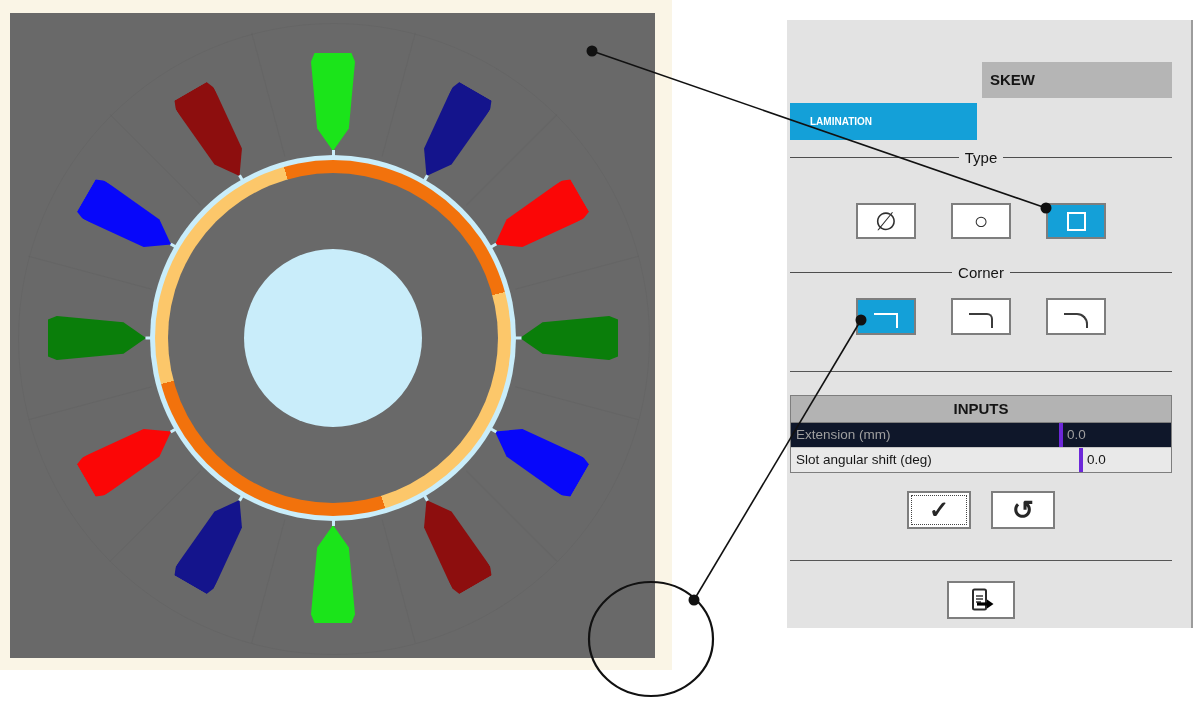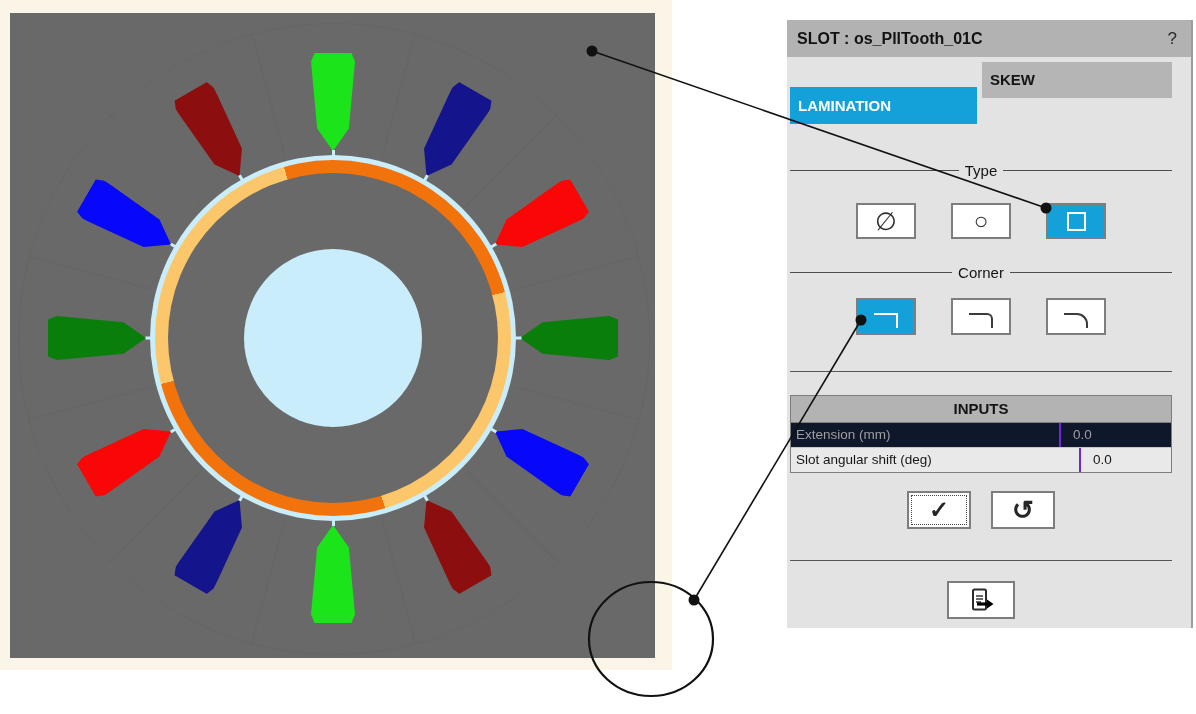--- a/index.html
+++ b/index.html
@@ -24,26 +24,26 @@
   
   .panel{position:absolute;left:787px;top:20px;width:404px;height:608px;background:#e3e3e3;
     border-right:2px solid #9c9c9c;}
   .p-header{position:absolute;left:0;top:0;width:404px;height:37px;background:#b2b2b2;}
   .p-title{position:absolute;left:10px;top:0;line-height:37px;font-size:16px;font-weight:bold;color:#121212;}
   .p-help{position:absolute;right:14px;top:0;line-height:37px;font-size:17px;color:#2a2a2a;cursor:pointer;}
   .tab{position:absolute;height:36px;line-height:36px;background:#b5b5b5;font-weight:bold;font-size:15px;
     color:#141414;padding-left:8px;box-sizing:border-box;top:42px;cursor:pointer;}
   .tab-design{left:3px;width:187px;}
   .tab-skew{left:195px;width:190px;}
-  .subtab{position:absolute;left:3px;top:67px;width:187px;height:37px;line-height:37px;background:#14a0d8;
-    color:#ffffff;font-weight:bold;font-size:15px;padding-left:8px;box-sizing:border-box;cursor:pointer;}
+  .subtab{position:absolute;left:3px;top:83px;width:187px;height:37px;line-height:37px;background:#14a0d8;
+    color:#ffffff;font-weight:bold;font-size:10px;padding-left:20px;box-sizing:border-box;cursor:pointer;}
   .legend-row{position:absolute;left:3px;width:382px;height:16px;display:flex;align-items:center;gap:6px;}
   .legend-row .line{flex:1;border-top:1px solid #4e4e4e;height:0;}
   .legend-row .cap{font-size:15px;color:#141414;}
-  .legend-type{top:142px;}
+  .legend-type{top:129px;}
   .legend-corner{top:244px;}
   .opt-row{position:absolute;left:3px;width:382px;display:flex;justify-content:center;gap:35px;}
   .opt-type{top:183px;height:36px;}
   .opt-corner{top:278px;height:37px;}
   .opt-btn{width:60px;box-sizing:border-box;border:2px solid #7e7e7e;background:#ffffff;
     display:flex;align-items:center;justify-content:center;cursor:pointer;padding:0;}
   .opt-type .opt-btn{height:36px;}
   .opt-corner .opt-btn{height:37px;}
   .opt-btn .glyph{font-size:24px;color:#2f2f2f;line-height:1;}
   .opt-btn.selected{background:#14a0d8;}
@@ -58,21 +58,21 @@
   .divider{position:absolute;left:3px;width:382px;height:0;border-top:1px solid #565656;}
   .divider-1{top:351px;}
   .divider-2{top:540px;}
   .inputs-table{position:absolute;left:3px;top:375px;width:382px;border:1px solid #7e7e7e;box-sizing:border-box;}
   .inputs-header{height:26px;line-height:26px;background:#b3b3b3;font-weight:bold;font-size:15px;color:#141414;
     text-align:center;border-bottom:1px solid #7e7e7e;}
   .input-row{display:flex;height:24px;line-height:24px;font-size:13.5px;background:#0f172a;color:#161616;}
   .input-row + .input-row{border-top:1px solid #c6c6c6;}
   .input-row:nth-child(3){background:#e9e9e9;gap:20px;}
   .input-row .lbl{width:263px;padding-left:5px;overflow:hidden;white-space:nowrap;}
-  .input-row .val{flex:1;padding-left:12px;border-left:2px solid #6d28d9;}
+  .input-row .val{flex:1;padding-left:4px;border-left:4px solid #6d28d9;}
   .input-row.disabled{color:#9f9f9f;}
   .action-row{position:absolute;left:3px;top:471px;width:382px;height:38px;display:flex;
     justify-content:center;gap:20px;}
   .cmd-btn{width:64px;height:38px;box-sizing:border-box;border:2px solid #7e7e7e;background:#ffffff;
     display:flex;align-items:center;justify-content:center;cursor:pointer;font-size:24px;color:#262626;padding:0;}
   .cmd-apply{outline:1px dotted #444;outline-offset:-5px;font-weight:bold;}
   .cmd-reset{font-size:26px;font-weight:600;}
   .export-wrap{position:absolute;left:3px;top:561px;width:382px;display:flex;justify-content:center;}
   .export-btn{width:68px;height:38px;box-sizing:border-box;border:2px solid #7e7e7e;background:#ffffff;
     display:flex;align-items:center;justify-content:center;cursor:pointer;padding:0;}
@@ -124,24 +124,20 @@
         <div class="conn" style="transform: rotate(330deg); background: rgb(201, 237, 250);"></div>
       </div>
     <div class="ring-outer" id="ring-outer" style="background: rgb(201, 237, 250);"></div>
     <div class="magnet-ring" id="magnet-ring" style="background: conic-gradient(from -16deg, rgb(242, 114, 12) 0deg, rgb(242, 114, 12) 91deg, rgb(252, 199, 106) 91deg, rgb(252, 199, 106) 179deg, rgb(242, 114, 12) 179deg, rgb(242, 114, 12) 271deg, rgb(252, 199, 106) 271deg, rgb(252, 199, 106) 360deg);"></div>
     <div class="rotor-core" id="rotor-core" style="background: rgb(105, 105, 105);"></div>
     <div class="shaft" id="shaft" style="background: rgb(201, 237, 250);"></div>
   </div>
 </div>
 
 <div class="panel">
-  <div class="p-header">
-    <span class="p-title">SLOT : os_PllTooth_01C</span>
-    <span class="p-help">?</span>
-  </div>
 
   <div class="tab tab-skew">SKEW</div>
   <div class="subtab" style="background: rgb(20, 160, 216);">LAMINATION</div>
 
   <div class="legend-row legend-type">
     <span class="line"></span>
     <span class="cap">Type</span>
     <span class="line"></span>
   </div>
   <div class="opt-row opt-type">

